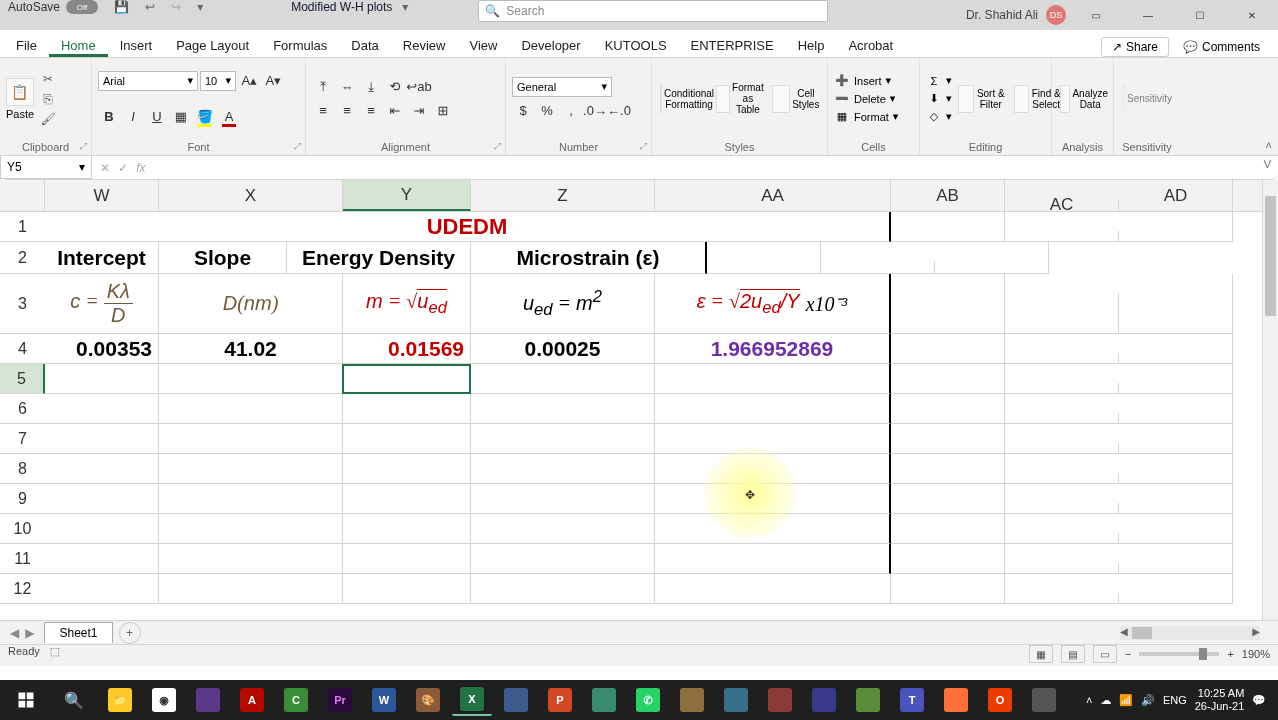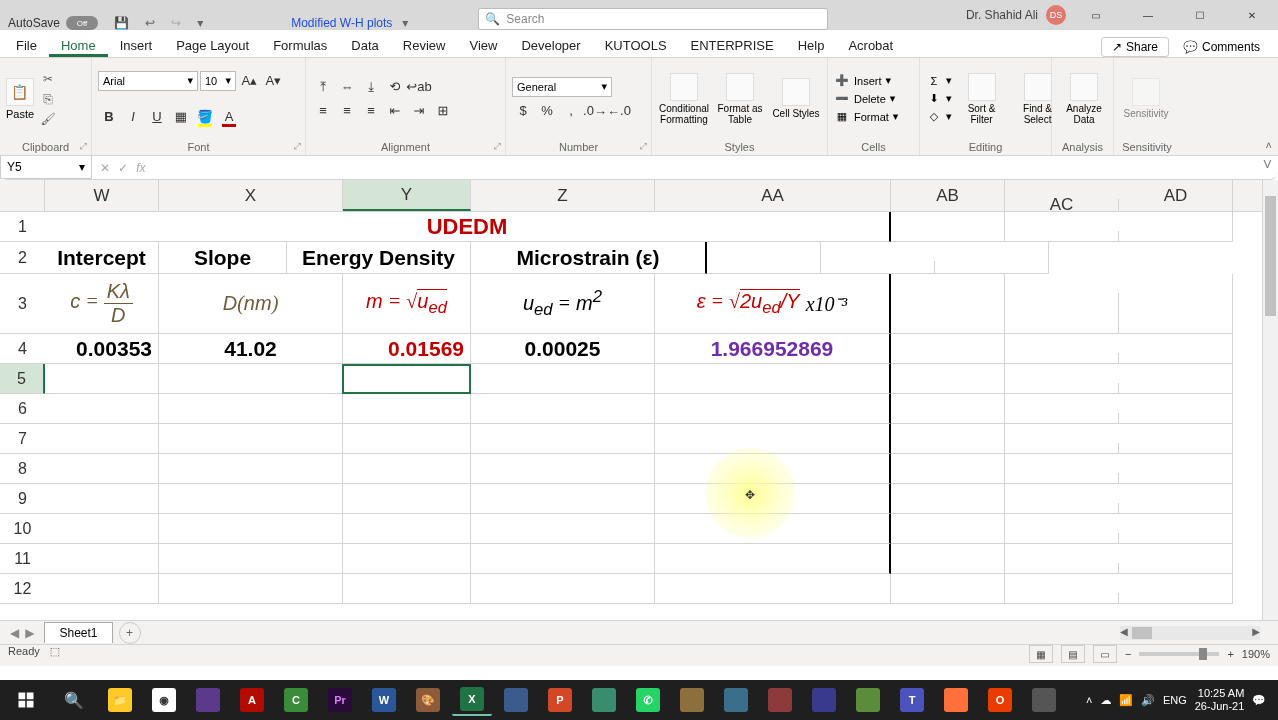--- a/index.html
+++ b/index.html
@@ -1,23 +1,23 @@
 <!DOCTYPE html>
 <html><head>
 <meta charset="utf-8">
 <style>
 * { margin: 0; padding: 0; box-sizing: border-box; font-family: "Segoe UI", Arial, sans-serif; }
 body { background: #fff; width: 1278px; height: 720px; overflow: hidden; position: relative; }
 
 
-.titlebar { height: 30px; background: #d9d9d9; display: flex; align-items: flex-end; font-size: 12px; color: #333; }
+.titlebar { height: 30px; background: #d9d9d9; display: flex; align-items: flex-start; font-size: 12px; color: #333; }
 .autosave { display: flex; align-items: center; padding: 0 8px; gap: 6px; }
 .autosave-toggle { width: 32px; height: 14px; background: #888; border-radius: 7px; position: relative; display: flex; align-items: center; justify-content: center; font-size: 8px; color: #fff; }
 .qa-btn { padding: 0 8px; color: #666; }
-.doc-title { color: #1d4ed8; padding: 0 10px; flex: 0 0 auto; margin-left: 70px; }
+.doc-title { color: #0f172a; padding: 0 10px; flex: 0 0 auto; margin-left: 70px; }
 .searchbar { flex: 0 0 350px; height: 22px; background: #fff; border: 1px solid #bbb; border-radius: 2px; margin-left: 70px; display: flex; align-items: center; padding: 0 6px; gap: 6px; font-size: 12px; color: #888; }
 .title-right { margin-left: auto; display: flex; align-items: center; gap: 8px; padding-right: 4px; }
 .user-badge { width: 20px; height: 20px; border-radius: 50%; background: #e0786f; color: #fff; font-size: 9px; display: flex; align-items: center; justify-content: center; }
 .win-btn { width: 44px; height: 30px; display: flex; align-items: center; justify-content: center; color: #333; font-size: 10px; }
 
 
 .ribbon-tabs { height: 28px; display: flex; align-items: flex-end; background: #fff; border-bottom: 1px solid #d4d4d4; font-size: 13px; padding-left: 4px; }
 .ribbon-tab { padding: 6px 12px 4px; color: #222; cursor: pointer; }
 .ribbon-tab.active { color: #217346; border-bottom: 3px solid #217346; padding-bottom: 1px; }
 .ribbon-right { margin-left: auto; display: flex; gap: 4px; padding-right: 8px; font-size: 12px; }
@@ -43,21 +43,21 @@
 .size-select { width: 36px; height: 20px; border: 1px solid #bbb; background: #fff; font-size: 11px; padding: 0 4px; display: flex; align-items: center; justify-content: space-between; }
 .fbtn { width: 22px; height: 20px; display: flex; align-items: center; justify-content: center; font-size: 13px; color: #333; }
 .fbtn.bold { font-weight: bold; }
 .fbtn.italic { font-style: italic; }
 .fbtn.underline { text-decoration: underline; }
 .color-bar { width: 14px; height: 3px; display: block; }
 
 .align-grid { display: flex; flex-direction: column; gap: 4px; }
 .num-select { width: 100px; height: 20px; border: 1px solid #bbb; background: #fff; font-size: 11px; padding: 0 4px; display: flex; align-items: center; justify-content: space-between; }
 
-.vbtn { display: flex; flex-direction: column; align-items: center; gap: 2px; font-size: 10px; padding: 2px; min-width: 52px; text-align: center; }
+.vbtn { display: flex; flex-direction: row; align-items: center; gap: 2px; font-size: 10px; padding: 2px; min-width: 52px; text-align: center; }
 .vbtn .ico { width: 28px; height: 28px; background: #fafafa; border: 1px solid #ddd; }
 
 .cell-col { display: flex; flex-direction: column; gap: 2px; font-size: 11px; }
 .cell-col .row { display: flex; align-items: center; gap: 4px; }
 .tiny-ico { width: 16px; height: 16px; display: inline-flex; align-items: center; justify-content: center; font-size: 11px; }
 
 
 .formula-row { height: 24px; display: flex; align-items: stretch; border-bottom: 1px solid #d4d4d4; border-radius: 8px; }
 .namebox { width: 92px; border: 1px solid #ccc; border-top: none; display: flex; align-items: center; padding: 0 6px; font-size: 12px; background: #fff; justify-content: space-between; }
 .formula-btns { display: flex; align-items: center; gap: 8px; padding: 0 8px; color: #aaa; font-size: 12px; }

